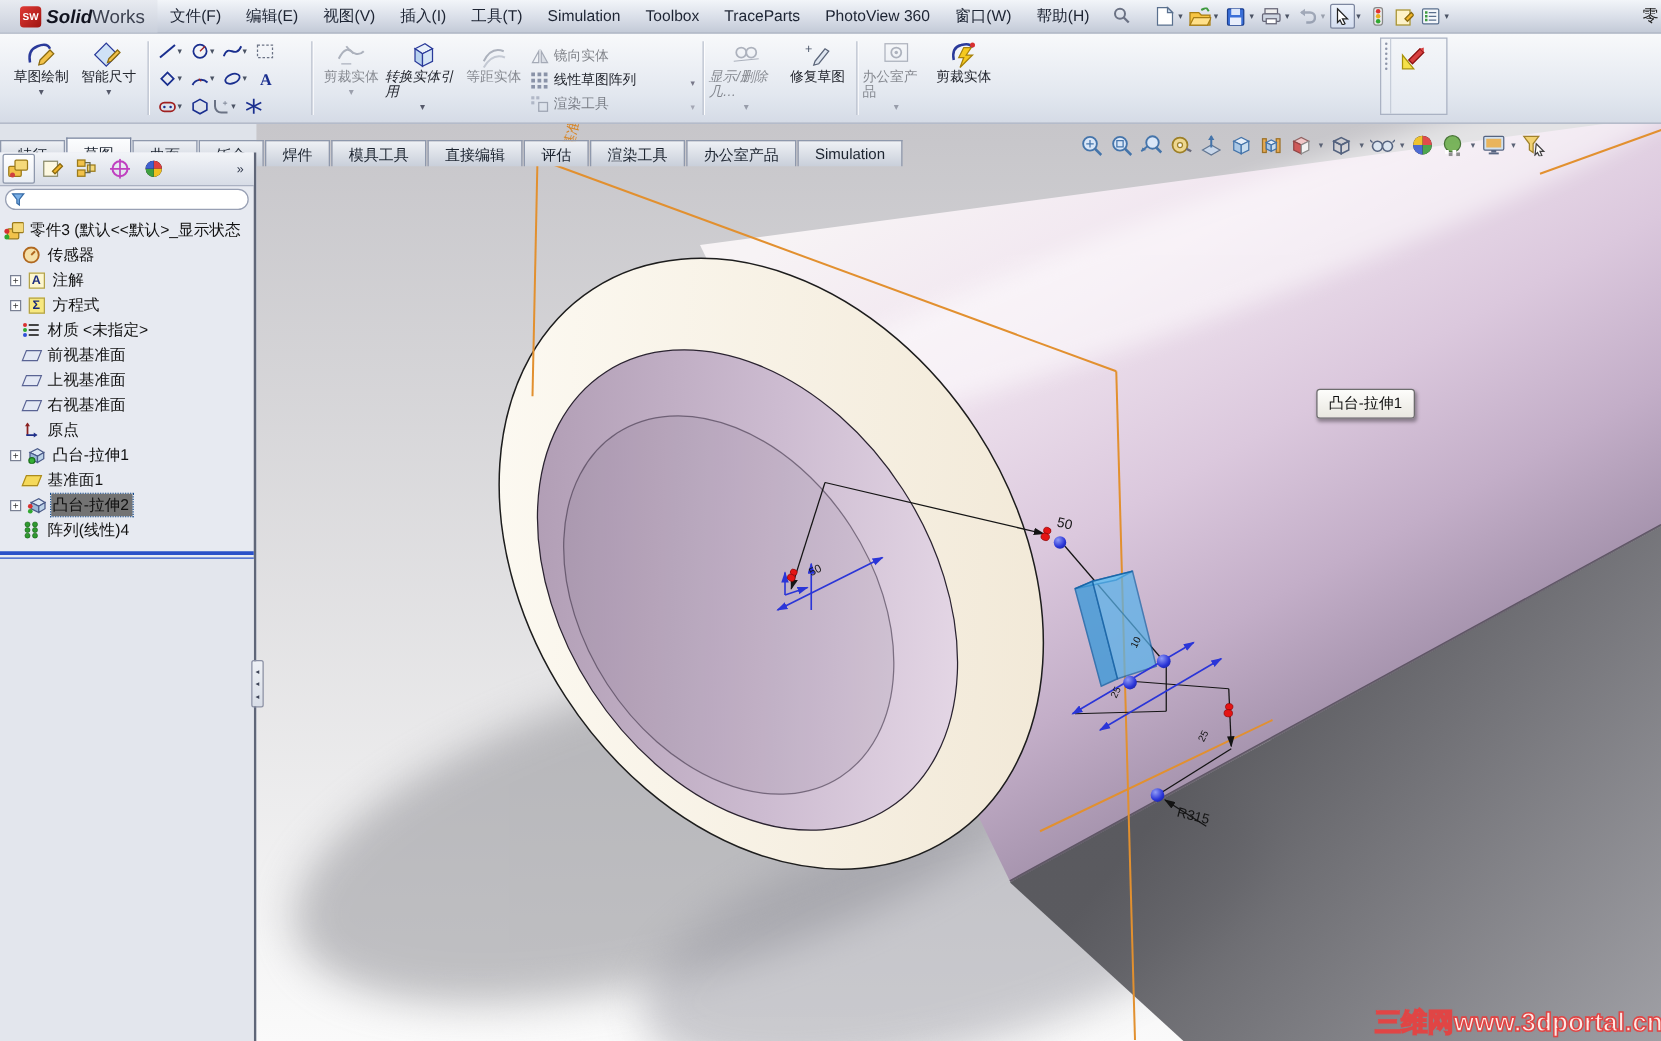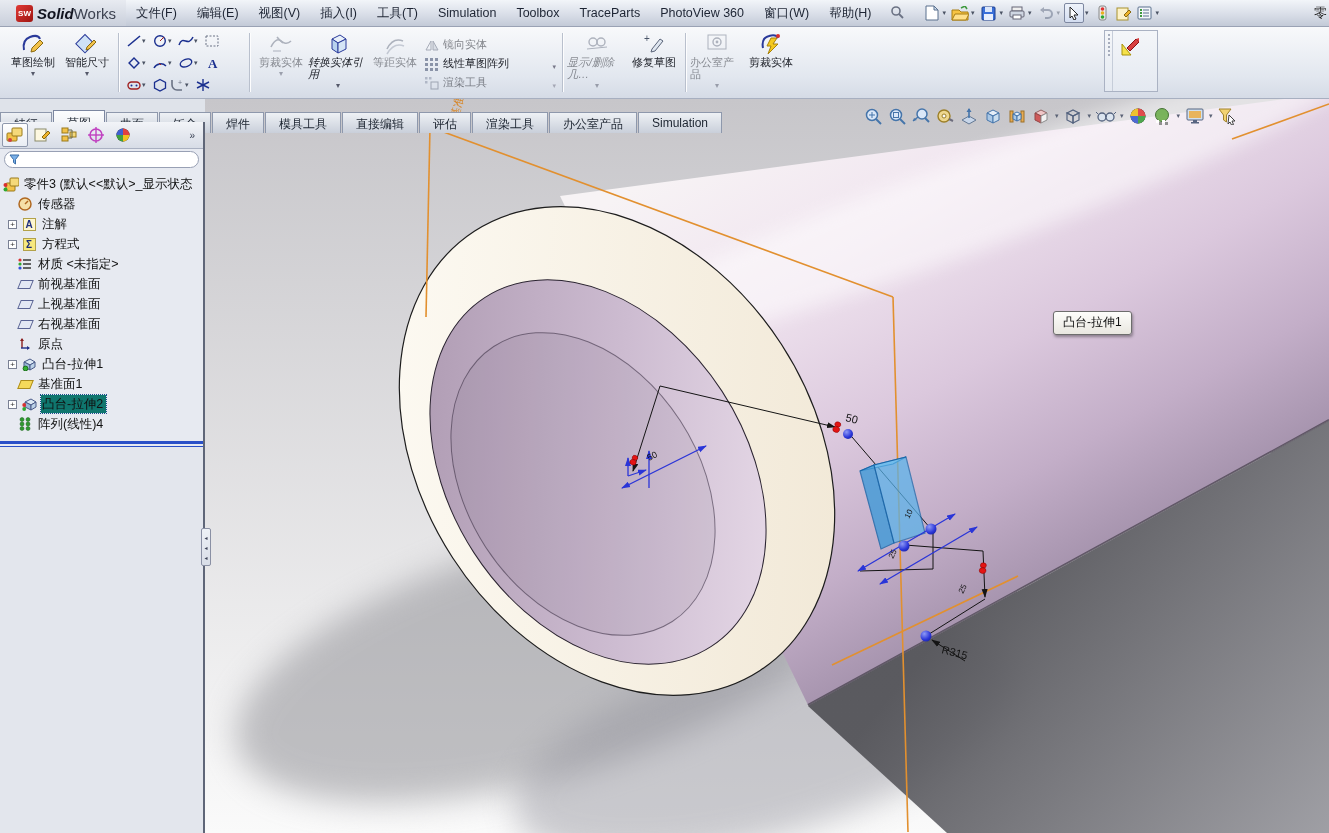--- a/index.html
+++ b/index.html
@@ -83,21 +83,21 @@
   .filterpill { width:100%; height:17px; border:1px solid #98a0b4; border-radius:9px; background:#fff;
     display:flex; align-items:center; padding-left:4px; gap:4px; }
   .filterpill input { border:none; outline:none; flex:1; height:13px; font-size:11px; background:transparent; }
   .tree { position:relative; padding:3px 0 0 0; font-size:12.5px; color:#111; }
   .titem { height:20px; display:flex; align-items:center; white-space:nowrap; overflow:hidden; }
   .texp { width:9px; height:9px; border:1px solid #7a8194; background:#fff; font-size:8px; line-height:7px;
     text-align:center; color:#333; margin:0 4px 0 8px; flex:none; }
   .tspace { width:17px; flex:none; }
   .ticon { flex:none; margin-right:4px; display:flex; align-items:center; justify-content:center; width:16px; height:15px; }
   .hl { display:flex; align-items:center; height:18px; padding:0 3px 0 1px; }
-  .hl.sel { background:#0f766e; outline:1px dotted #1b4f8f; }
+  .hl.sel { background:#737373; outline:1px dotted #1b4f8f; }
   .rollback { margin-top:7px; }
   .rollback .b1 { height:3px; background:#2a50c8; }
   .rollback .b2 { height:1px; background:#2a50c8; margin-top:2px; }
   .panel-rest { flex:1; background:#e3e6ed; }
 
   
   .ci-ann { width:13px; height:13px; background:#fdf6cf; border:1px solid #b3a24a; color:#203080;
     font-size:10px; font-weight:bold; display:flex; align-items:center; justify-content:center; }
   .ci-sig { width:13px; height:13px; background:#f7e87f; border:1px solid #b3a24a; color:#1a2a7a;
     font-size:10px; font-weight:bold; display:flex; align-items:center; justify-content:center; }
@@ -940,14 +940,15 @@
   </div>
 
   <div class="vsplit">
       <span>◂</span>
       <span>◂</span>
       <span>◂</span>
     </div>
 
   <div class="tooltip">凸台-拉伸1</div>
 
+  <div class="watermark">三维网www.3dportal.cn</div>
 
 </div>
 
 </body></html>

